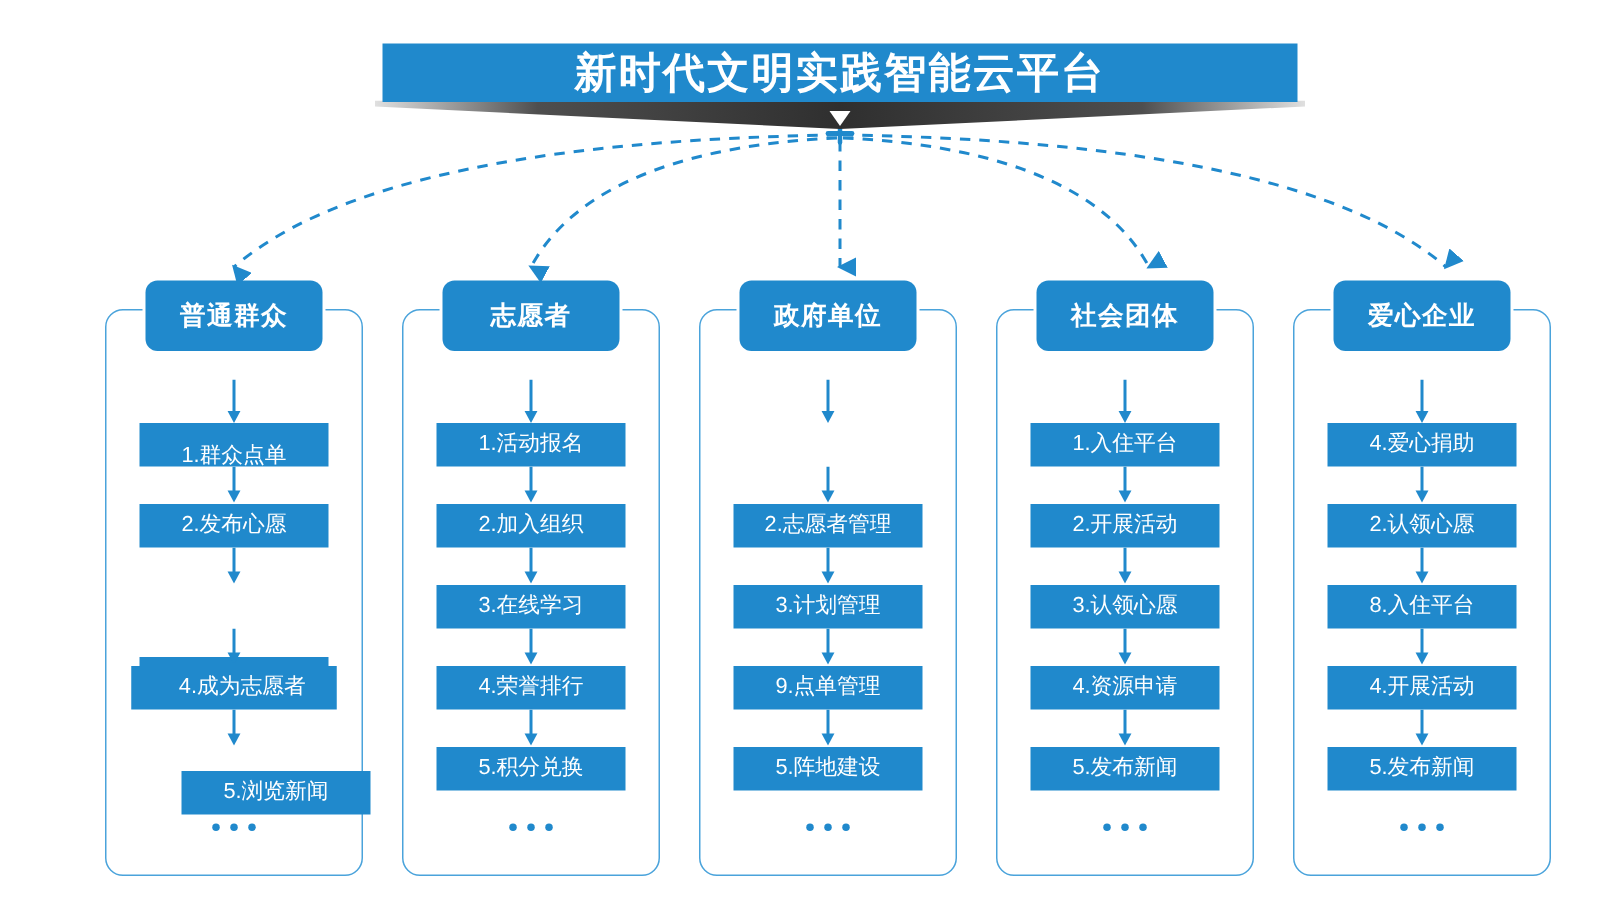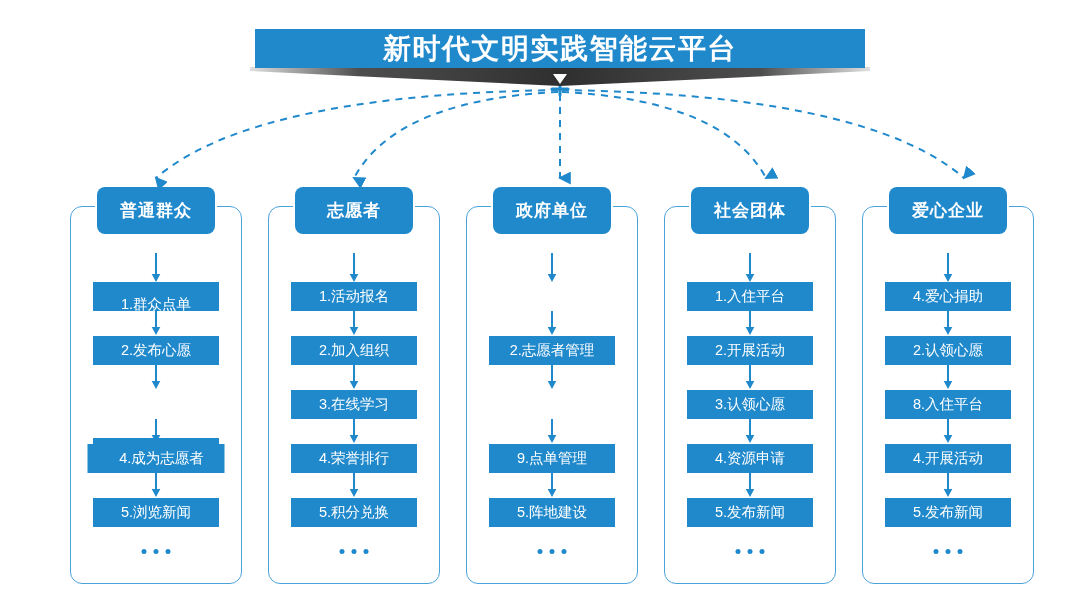--- a/index.html
+++ b/index.html
@@ -277,21 +277,21 @@
         </div>
         <div class="item-box" style="top:238px;padding-left:11px;">
           <span class="item-text">4.成为志愿者</span>
         </div>
         <div class="vconn" style="top:267px;height:25px;">
           <svg width="11" height="25" viewBox="0 0 11 25">
               <path d="M5.5,0 L5.5,17" stroke="#2089cc" stroke-width="2"></path>
               <path d="M1.2,16 L9.8,16 L5.5,24 Z" fill="#2089cc"></path>
             </svg>
         </div>
-        <div class="item-box" style="top:292px;">
+        <div class="item-box" style="top:308px;margin-left:28px;">
           <span class="item-text">5.浏览新闻</span>
         </div>
         <div class="ellipsis" style="top:343px;">
           <span></span>
           <span></span>
           <span></span>
         </div>
       </div>
     </div>
 
@@ -376,20 +376,23 @@
         </div>
         <div class="item-box" style="top:130px;">
           <span class="item-text">2.志愿者管理</span>
         </div>
         <div class="vconn" style="top:159px;height:25px;">
           <svg width="11" height="25" viewBox="0 0 11 25">
               <path d="M5.5,0 L5.5,17" stroke="#2089cc" stroke-width="2"></path>
               <path d="M1.2,16 L9.8,16 L5.5,24 Z" fill="#2089cc"></path>
             </svg>
         </div>
+        <div class="item-box" style="top:184px;">
+          <span class="item-text">3.计划管理</span>
+        </div>
         <div class="vconn" style="top:213px;height:25px;">
           <svg width="11" height="25" viewBox="0 0 11 25">
               <path d="M5.5,0 L5.5,17" stroke="#2089cc" stroke-width="2"></path>
               <path d="M1.2,16 L9.8,16 L5.5,24 Z" fill="#2089cc"></path>
             </svg>
         </div>
         <div class="item-box" style="top:238px;">
           <span class="item-text">9.点单管理</span>
         </div>
         <div class="vconn" style="top:267px;height:25px;">

